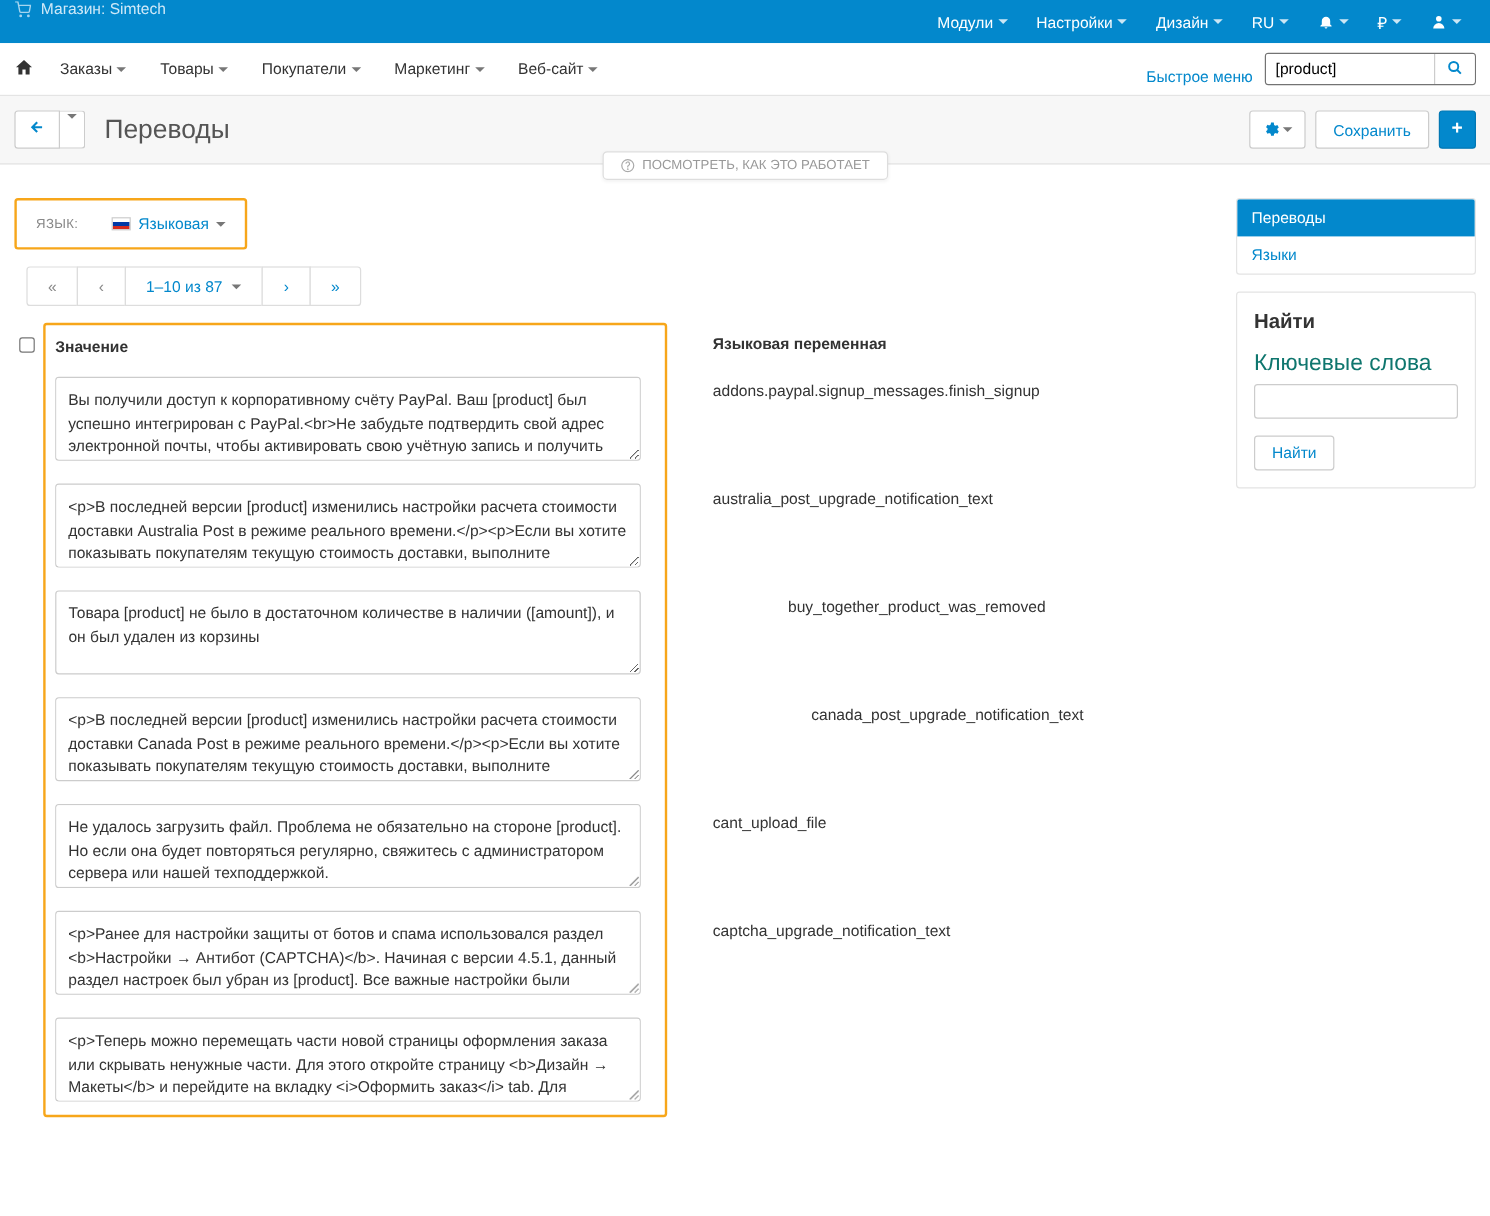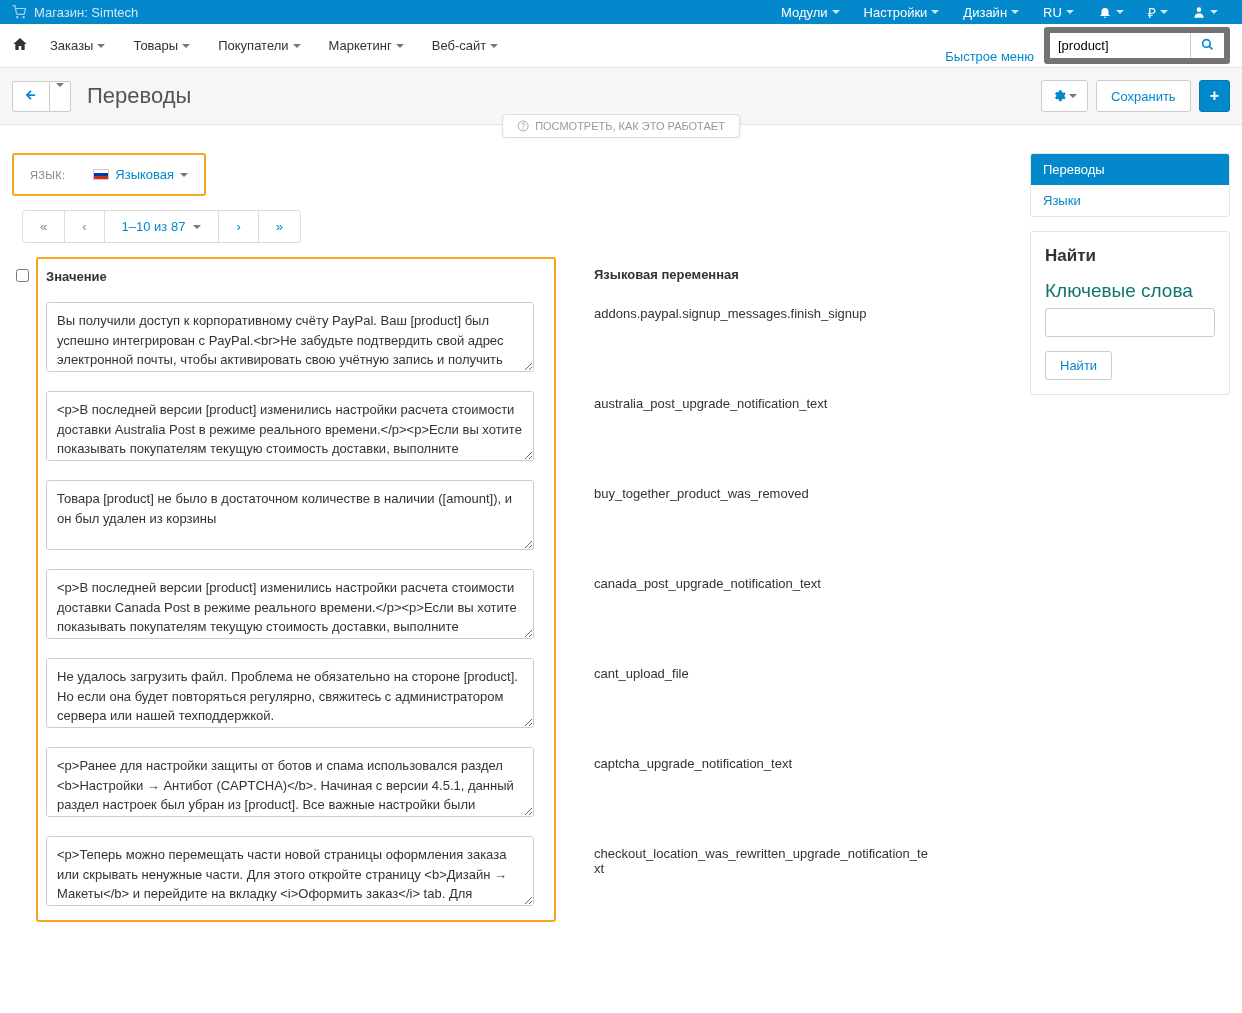--- a/index.html
+++ b/index.html
@@ -1,34 +1,34 @@
 <!DOCTYPE html>
 <html><head>
 <meta charset="utf-8">
 <style>
 * { box-sizing: border-box; margin: 0; padding: 0; }
 body { font-family: -apple-system, BlinkMacSystemFont, "Segoe UI", Arial, sans-serif; font-size: 13px; color: #333; background: #fff; }
 
-.topbar { background: #0388cc; color: #fff; height: 24px; display: flex; align-items: center; padding: 0 12px; }
+.topbar { background: #0388cc; color: #fff; height: 36px; display: flex; align-items: flex-start; padding: 0 12px; }
 .topbar-left { display: flex; align-items: center; gap: 8px; flex: 1; }
 .topbar-right { display: flex; align-items: center; gap: 0; }
 .cart-icon { width: 14px; height: 14px; opacity: .8; }
 .store-name { font-size: 13px; color: #cfe9f8; }
 .topnav-item { padding: 0 12px; height: 36px; display: flex; align-items: center; color: #fff; font-size: 13px; cursor: pointer; gap: 4px; }
 .topnav-item.active { font-weight: 600; }
 .caret-d { width: 0; height: 0; border-left: 4px solid transparent; border-right: 4px solid transparent; border-top: 4px solid #fff; opacity: .8; }
 .caret-d.dk { border-top-color: #555; }
 
 .subbar { background: #fff; border-bottom: 1px solid #e4e4e4; height: 44px; display: flex; align-items: center; padding: 0 12px; }
 .subbar-left { display: flex; align-items: center; gap: 16px; flex: 1; }
 .home-icon { width: 16px; height: 16px; color: #333; }
 .subnav-item { color: #333; font-size: 13px; cursor: pointer; display: flex; align-items: center; gap: 4px; padding: 0 6px; }
 .subbar-right { display: flex; align-items: flex-end; gap: 10px; }
 .quick-menu { color: #0388cc; font-size: 13px; cursor: pointer; }
-.search-wrap { display: flex; border: 6px solid #737373; border-radius: 3px; overflow: hidden; }
+.search-wrap { display: flex; border: 1px solid #737373; border-radius: 3px; overflow: hidden; }
 .search-input { border: none; padding: 5px 8px; font-size: 13px; width: 140px; outline: none; }
 .search-btn { background: #fff; border: none; border-left: 1px solid #ccc; padding: 0 10px; cursor: pointer; color: #0388cc; }
 
 .page-header { background: #f7f7f7; border-bottom: 1px solid #e4e4e4; padding: 12px; display: flex; align-items: center; position: relative; }
 .back-group { display: flex; }
 .back-btn { background: #fff; border: 1px solid #ccc; padding: 6px 11px; cursor: pointer; color: #0388cc; font-size: 16px; line-height: 1; }
 .back-btn:first-child { border-radius: 3px 0 0 3px; }
 .back-btn:last-child { border-radius: 0 3px 3px 0; border-left: none; padding: 6px 6px; }
 .page-title { font-size: 22px; color: #555; margin-left: 16px; flex: 1; font-weight: 400; }
 .header-actions { display: flex; gap: 8px; }
@@ -252,34 +252,31 @@
         <div class="trans-header">
           <div class="col-var">Языковая переменная</div>
         </div>
         <div id="rows-var">
             <div class="trans-row" style="min-height: 90px;">
               <div class="col-var col-var-txt">addons.paypal.signup_messages.finish_signup</div>
             </div>
             <div class="trans-row" style="min-height: 90px;">
               <div class="col-var col-var-txt">australia_post_upgrade_notification_text</div>
             </div>
-            <div class="trans-row" style="min-height: 90px;">
+            <div class="trans-row" style="min-height: 90px; text-align: center;">
               <div class="col-var col-var-txt">buy_together_product_was_removed</div>
             </div>
-            <div class="trans-row" style="min-height: 90px;">
+            <div class="trans-row" style="min-height: 90px; justify-content: flex-end;">
               <div class="col-var col-var-txt">canada_post_upgrade_notification_text</div>
             </div>
             <div class="trans-row" style="min-height: 90px;">
               <div class="col-var col-var-txt">cant_upload_file</div>
             </div>
             <div class="trans-row" style="min-height: 90px;">
               <div class="col-var col-var-txt">captcha_upgrade_notification_text</div>
-            </div>
-            <div class="trans-row" style="min-height: 90px;">
-              <div class="col-var col-var-txt">checkout_location_was_rewritten_upgrade_notification_text</div>
             </div>
           </div>
       </div>
     </div>
   </div>
 
   <div class="main-right">
     <div class="side-tabs">
       <div class="side-tab active">Переводы</div>
       <div class="side-tab">Языки</div>

